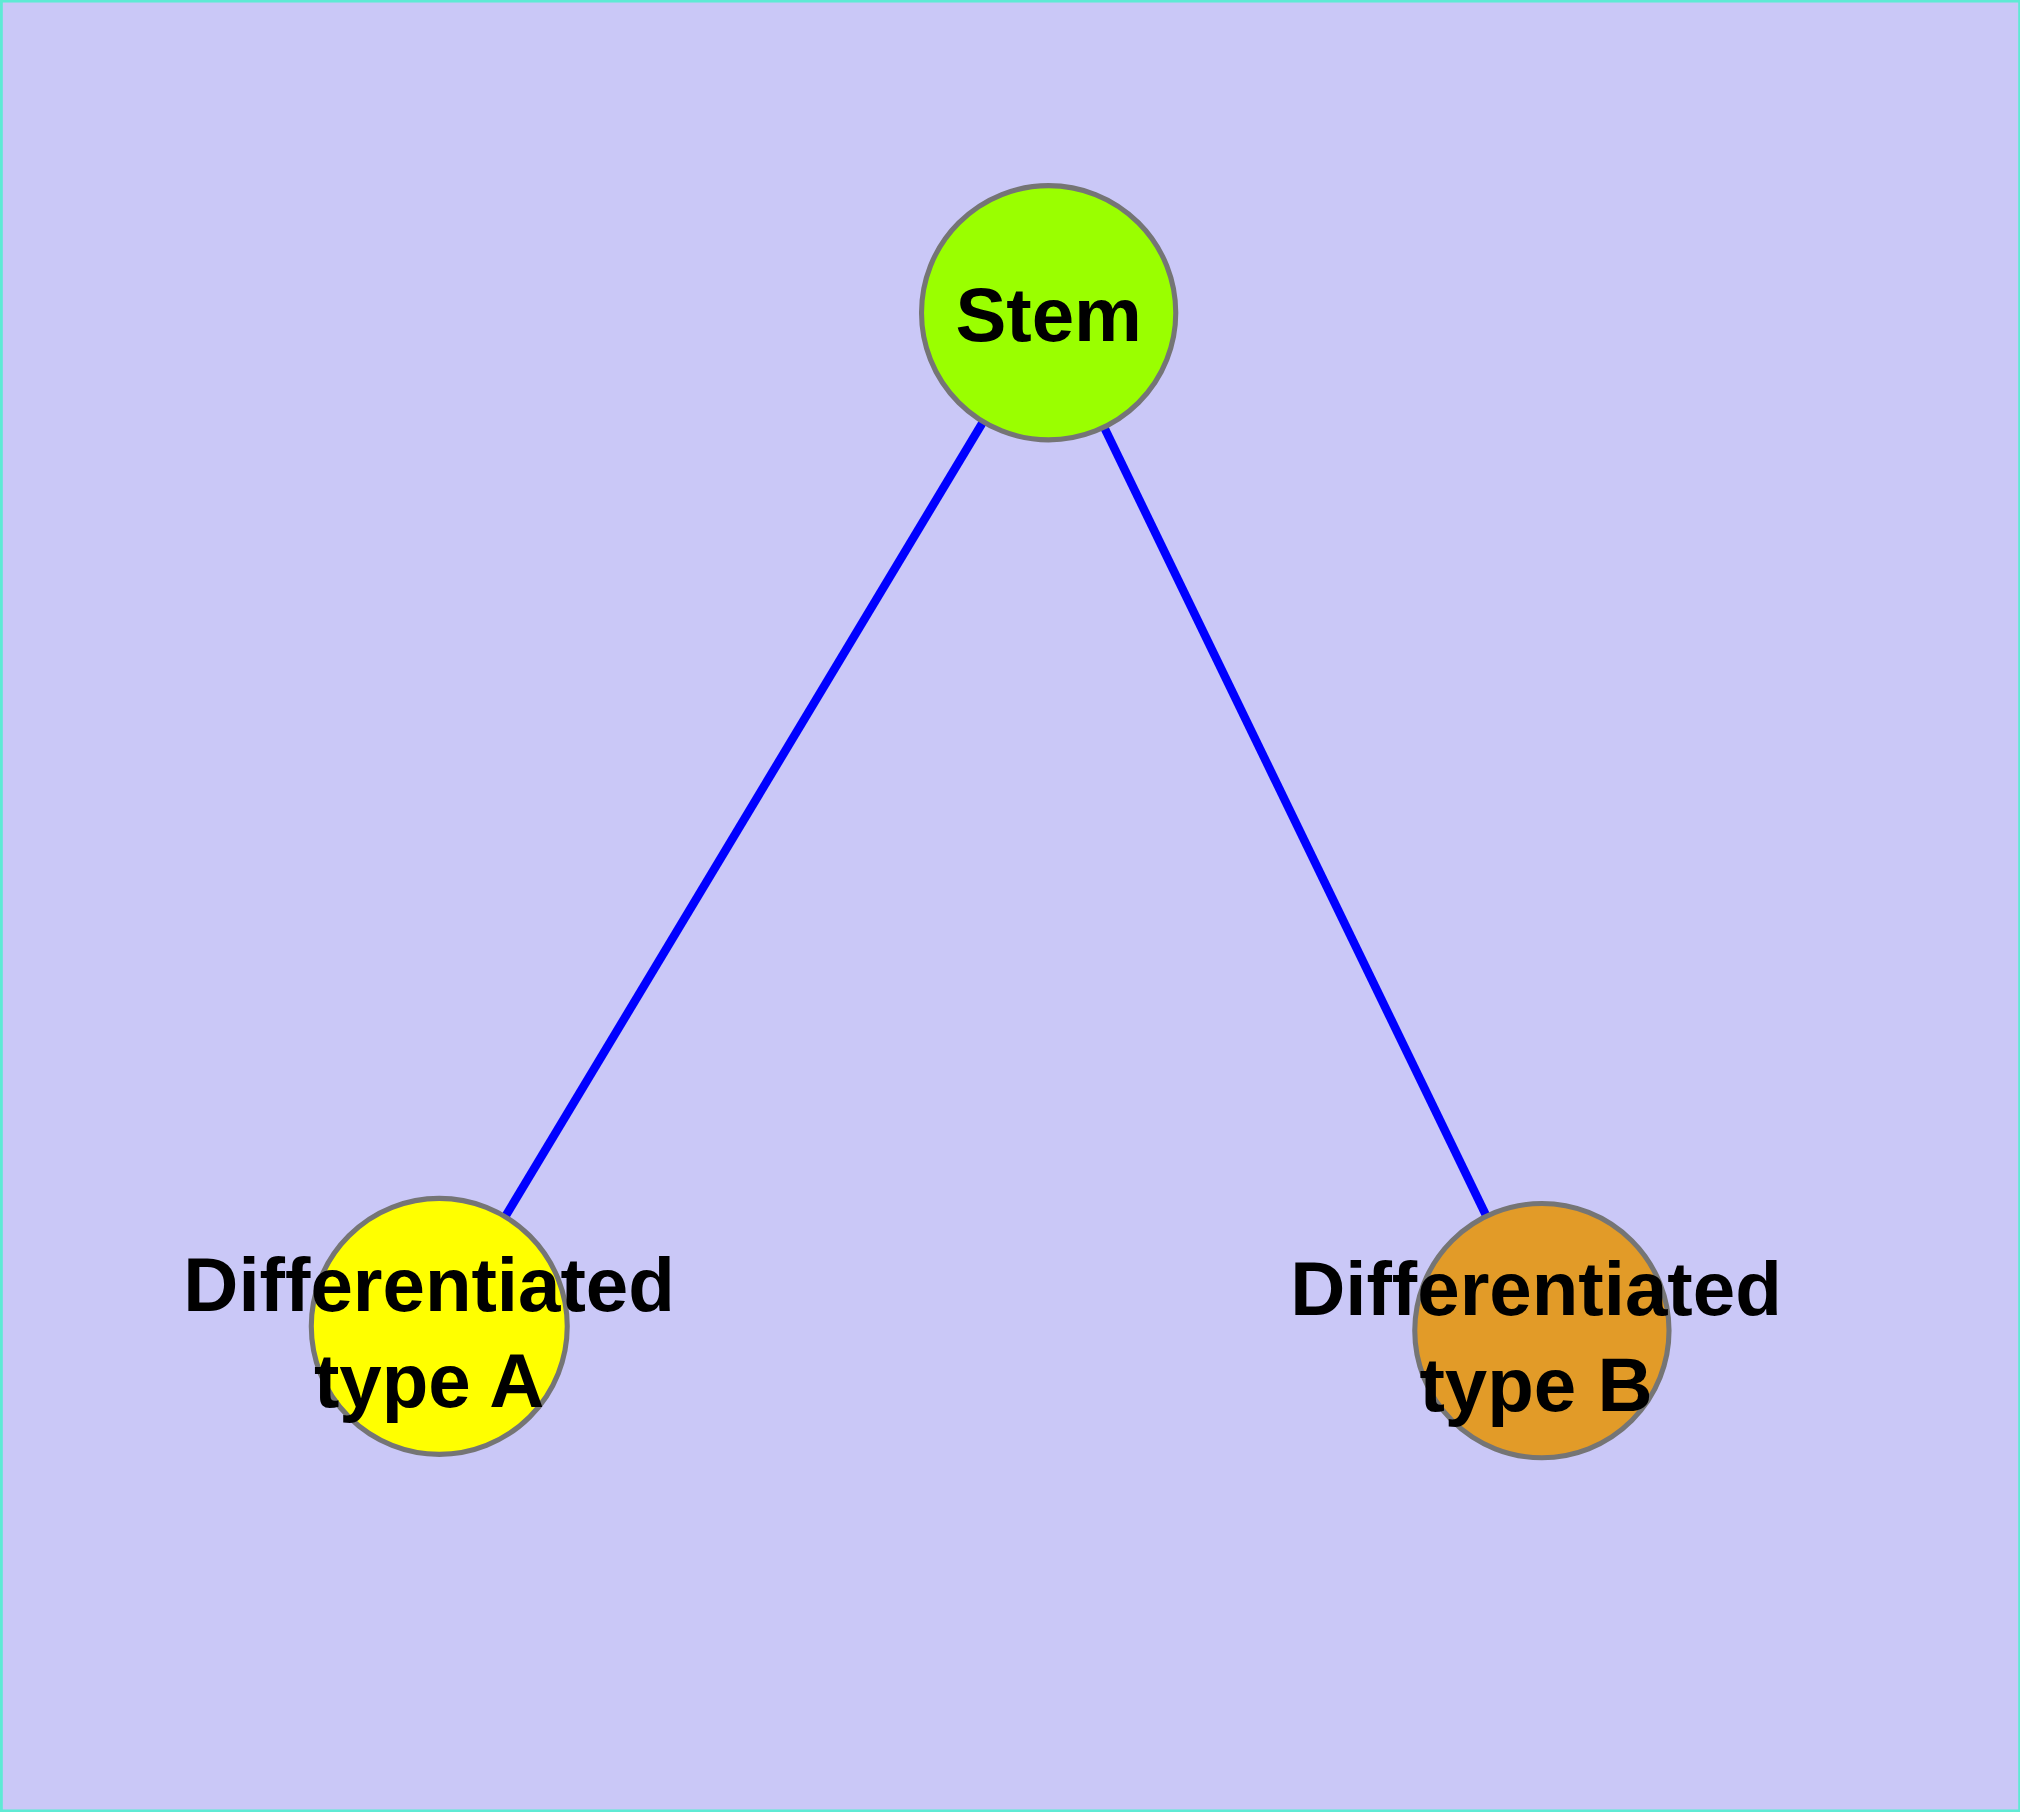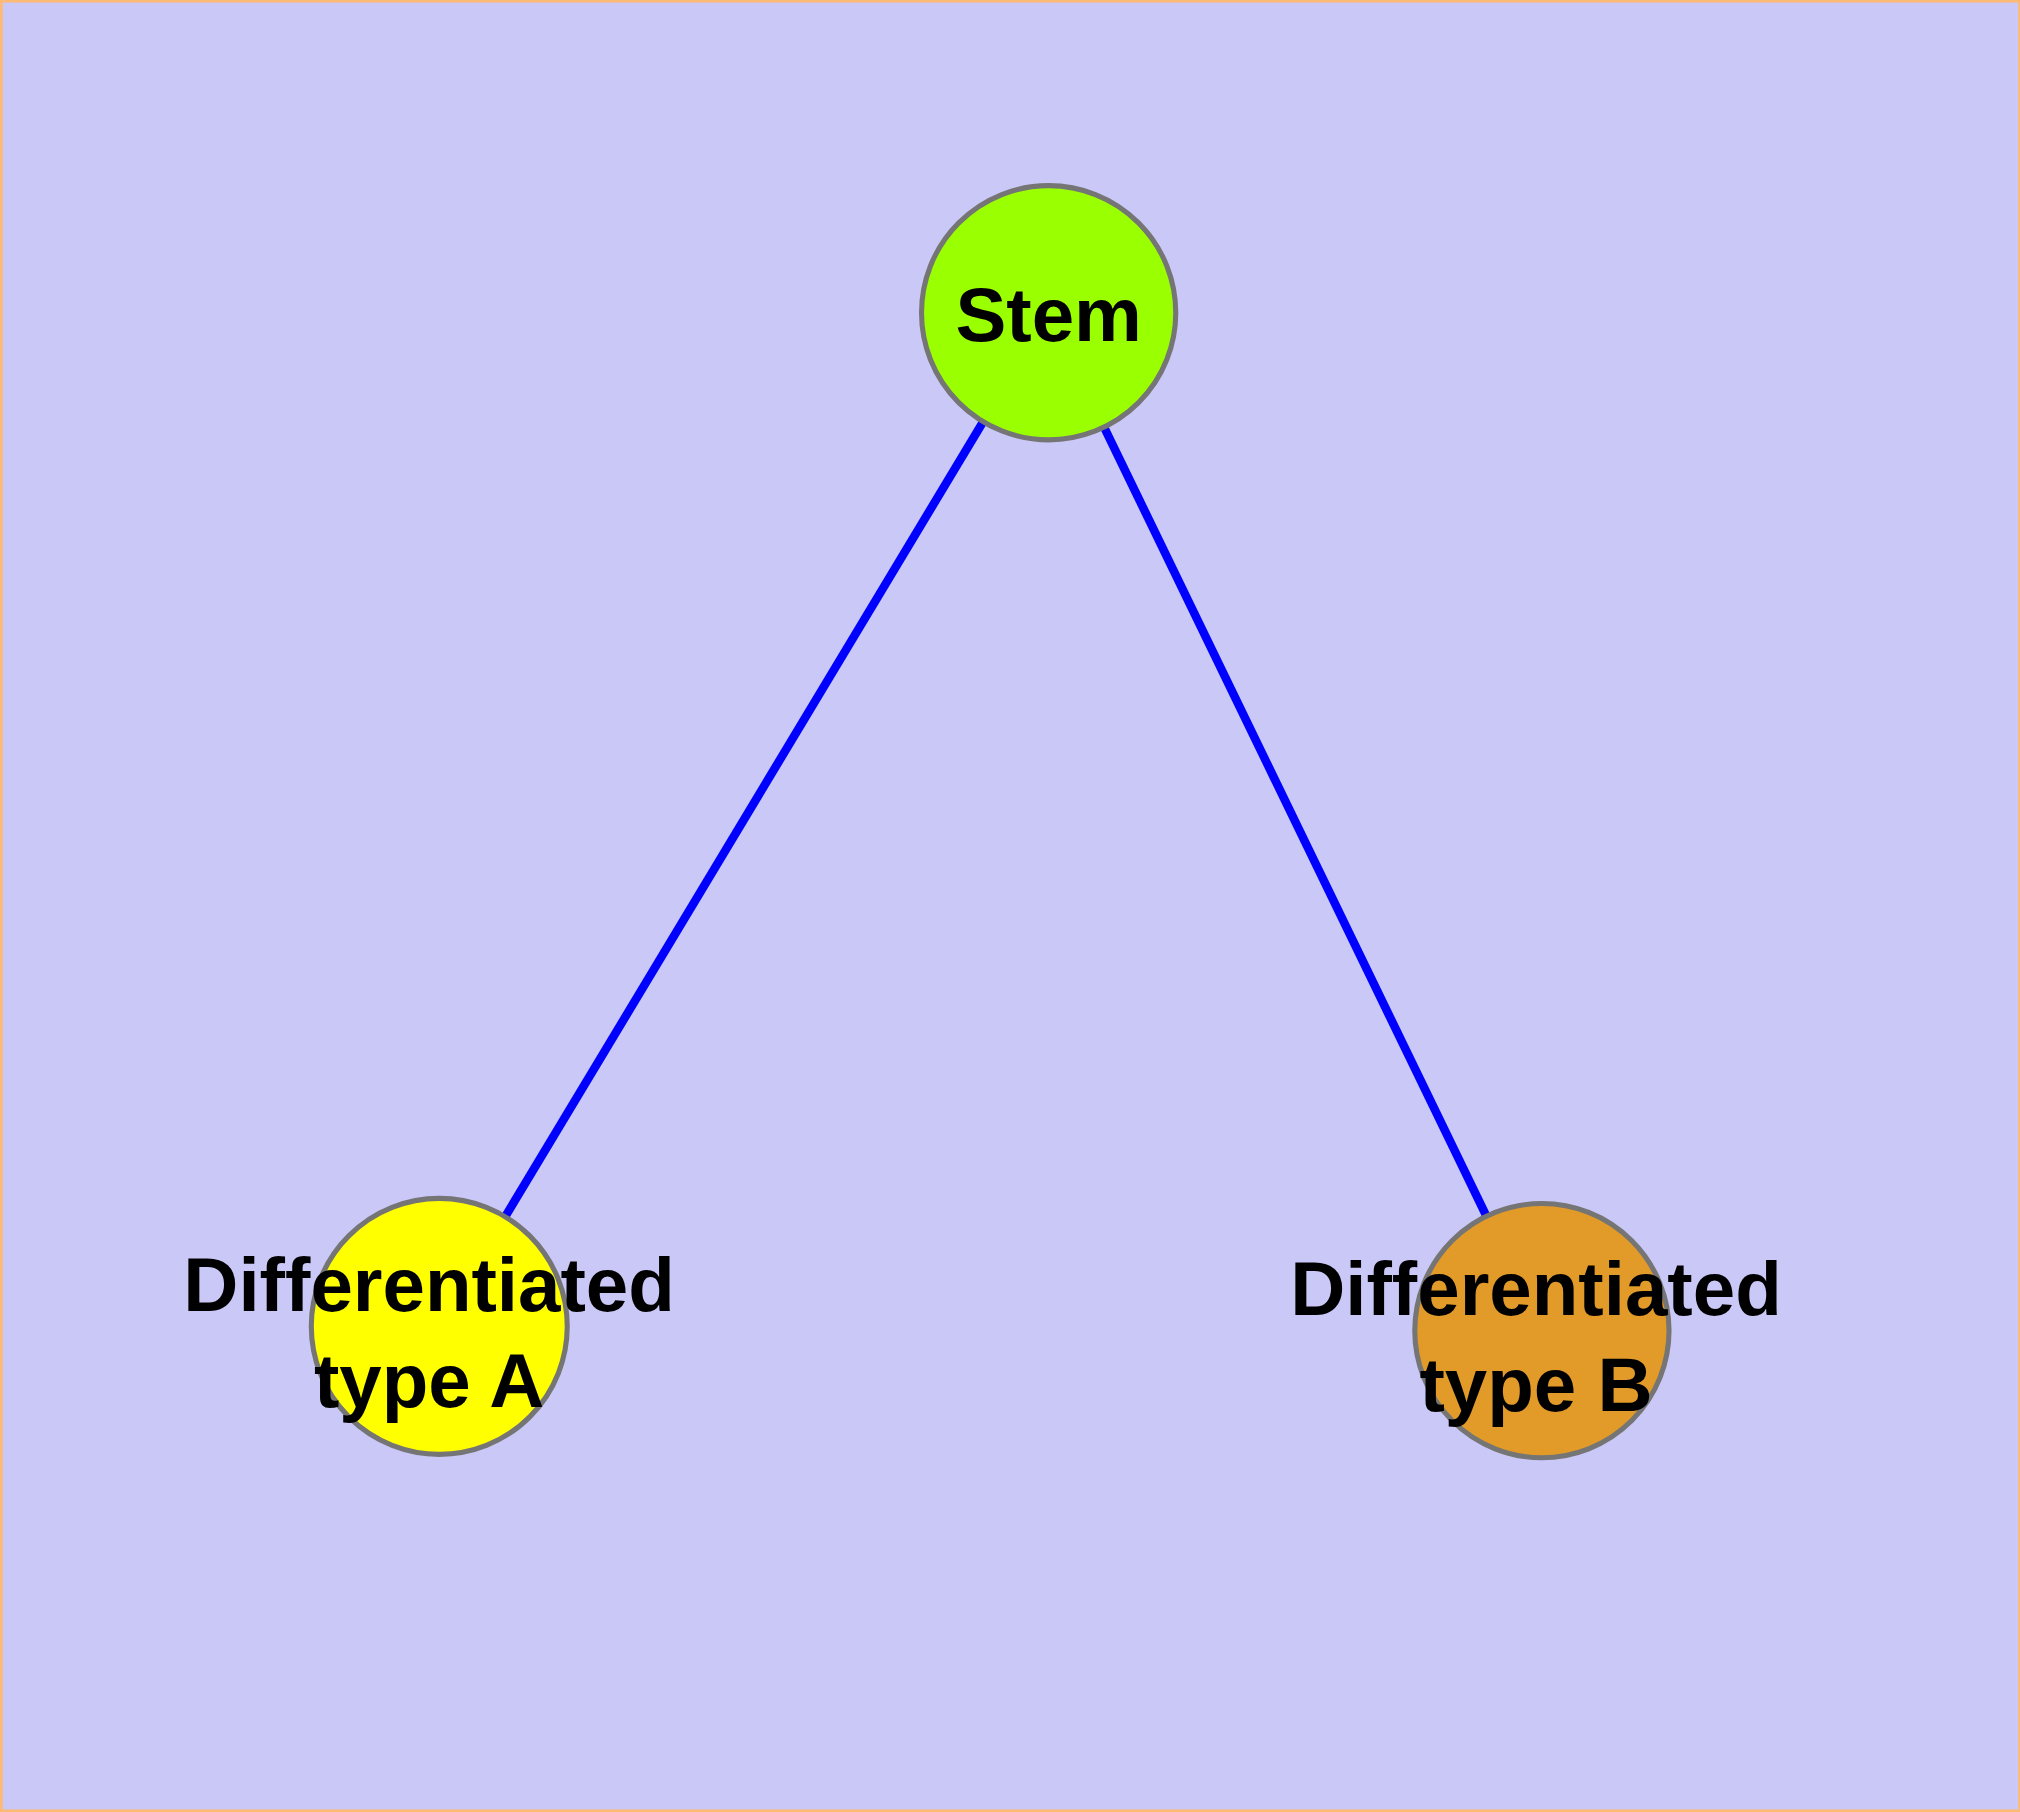--- a/index.html
+++ b/index.html
@@ -5,21 +5,21 @@
   html, body {
     margin: 0;
     padding: 0;
     background: #ffffff;
     font-family: "Liberation Sans", sans-serif;
   }
   .canvas {
     position: relative;
     width: 2021px;
     height: 1812px;
-    background: #fdba74;
+    background: #5eead4;
   }
   svg {
     display: block;
     position: absolute;
     top: 0;
     left: 0;
   }
   .node-label, .node-label-line {
     font-family: "Liberation Sans", sans-serif;
     font-weight: bold;

